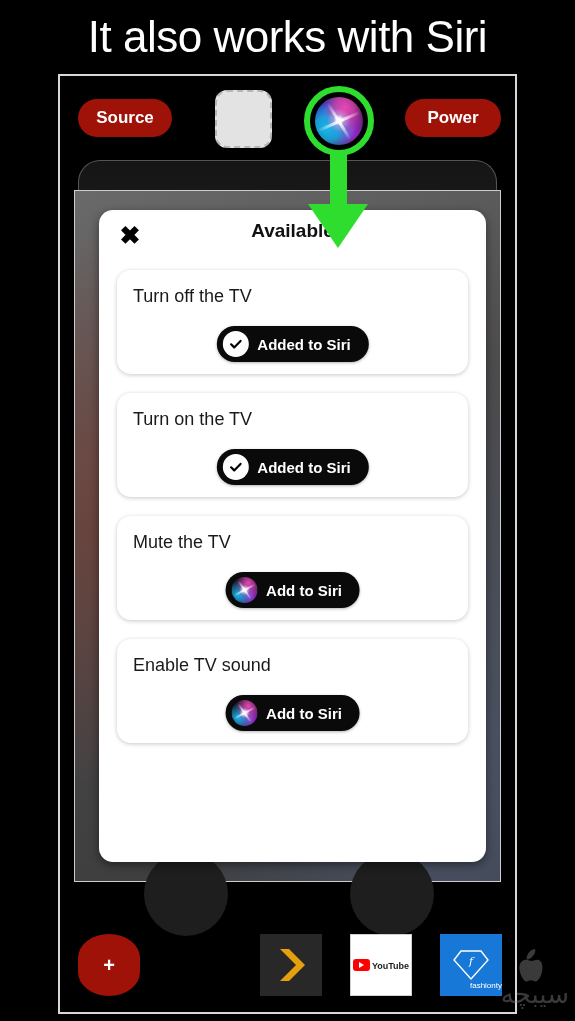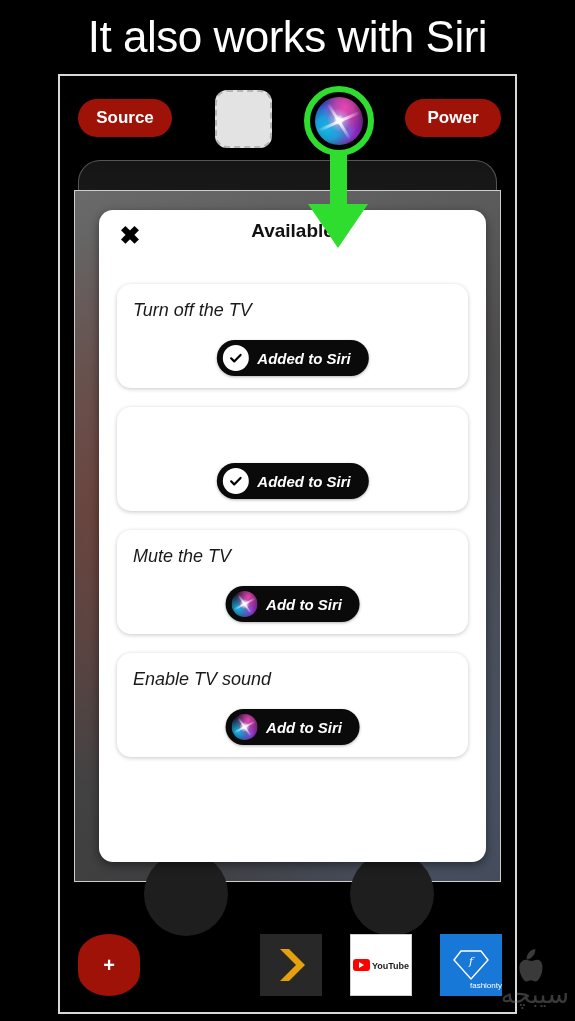--- a/index.html
+++ b/index.html
@@ -155,21 +155,21 @@
   }
   .modal-title{
     position:absolute; left:0; top:8px; width:100%;
     text-align:center;
     color:#111; font-size:19px; font-weight:bold; line-height:25px;
   }
   .modal-title .l2{ display:block; }
 
   
   .cards{
-    position:absolute; left:18px; top:74px; width:351px;font-style:italic;
+    position:absolute; left:18px; top:60px; width:351px;
   }
   .card{
     position:relative;
     height:104px;
     background:#fff;
     border-radius:14px;
     box-shadow:0 1px 4px rgba(0,0,0,.22);
     margin-bottom:19px;
   }
   .card-title{
@@ -321,20 +321,21 @@
           <span class="check-badge">
             <svg width="16" height="16" viewBox="0 0 16 16">
                 <path d="M3.3 8.3 L6.4 11.4 L12.7 4.9" stroke="#000" stroke-width="2.2" fill="none" stroke-linecap="round" stroke-linejoin="round"></path>
               </svg>
           </span>
           <span class="label">Added to Siri</span>
         </div>
       </div>
 
       <div class="card">
+        <div class="card-title">Turn on the TV</div>
         <div class="siri-btn">
           <span class="check-badge">
             <svg width="16" height="16" viewBox="0 0 16 16">
                 <path d="M3.3 8.3 L6.4 11.4 L12.7 4.9" stroke="#000" stroke-width="2.2" fill="none" stroke-linecap="round" stroke-linejoin="round"></path>
               </svg>
           </span>
           <span class="label">Added to Siri</span>
         </div>
       </div>
 

